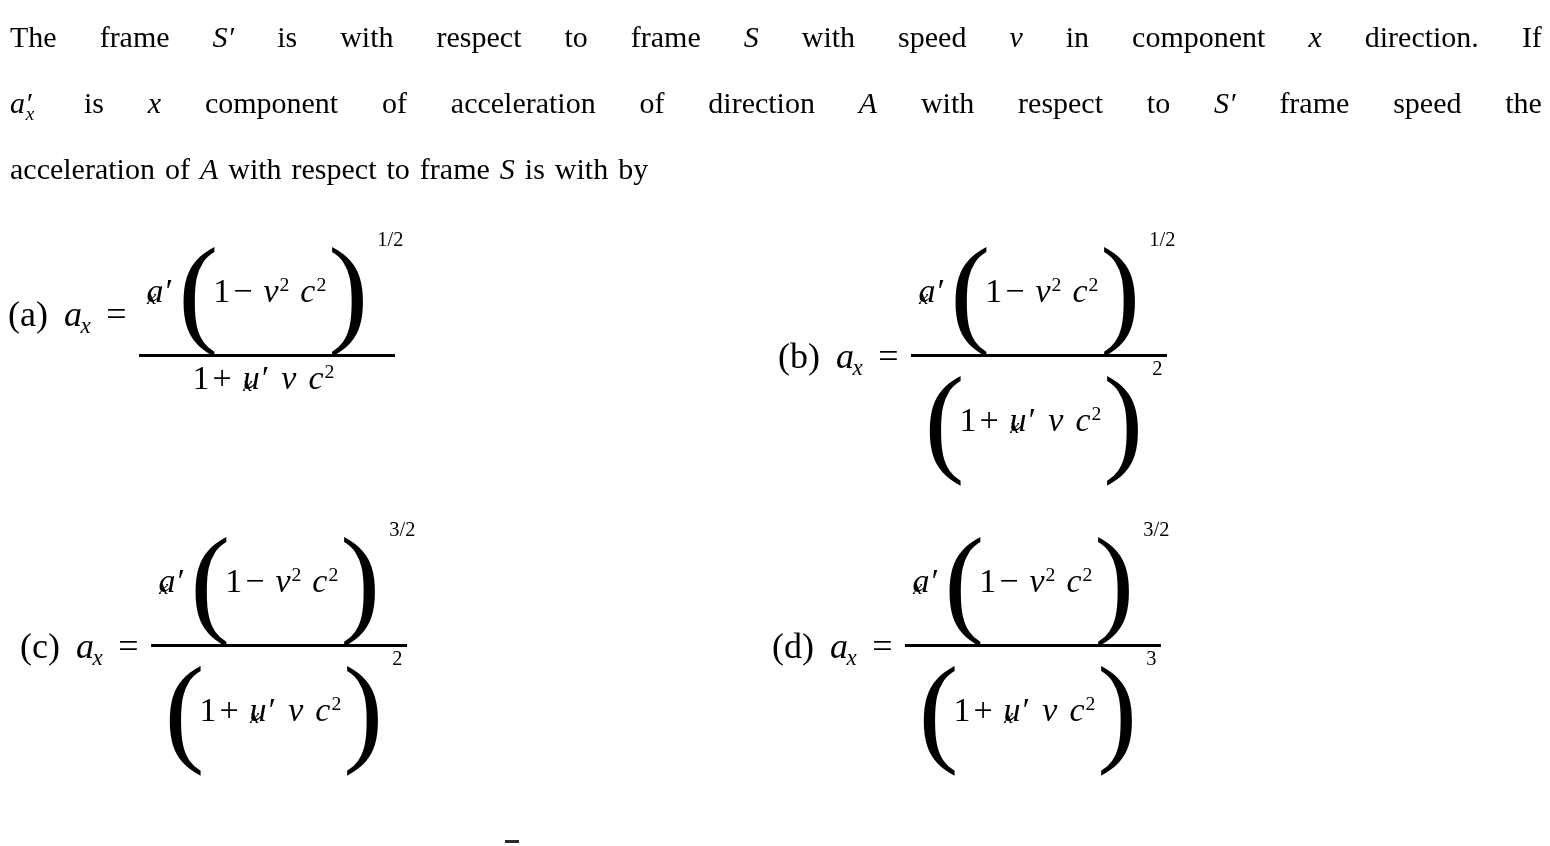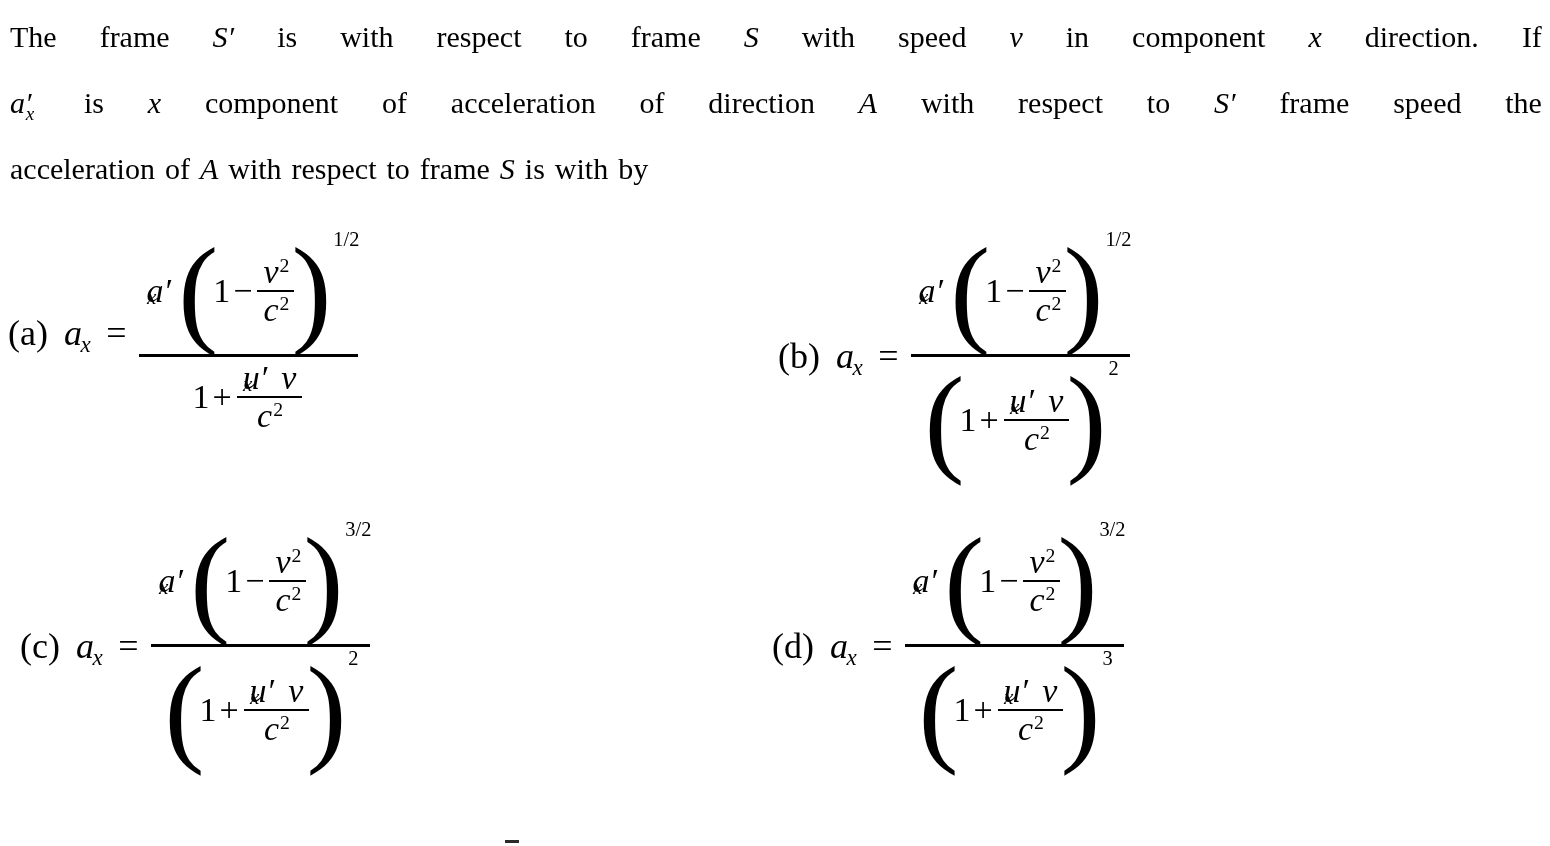--- a/index.html
+++ b/index.html
@@ -120,21 +120,20 @@
   .frac > .bar {
     width: 100%;
     height: 3px;
     background: #000;
   }
   .frac.big > .bar { height: 3px; }
 
   
   .sfrac {
     display: inline-flex;
-    flex-direction: column;
     align-items: center;
     vertical-align: middle;
     line-height: 1;
     margin: 0 2px;
     text-align: center;
   }
   .sfrac > .num, .sfrac > .den {
     padding: 1px 6px;
     white-space: nowrap;
   }
@@ -175,21 +174,21 @@
     display: flex;
     align-items: center;
     padding: 0 2px;
   }
   .sup {
     font-size: 0.60em;
     font-style: normal;
     align-self: flex-start;
     position: relative;
     top: -0.1em;
-    left: 9px;
+    left: 16px;
     white-space: nowrap;
   }
   .pow2 {
     font-size: 0.58em;
     font-style: normal;
     position: relative;
     top: -0.55em;
     left: 1px;
   }
 

